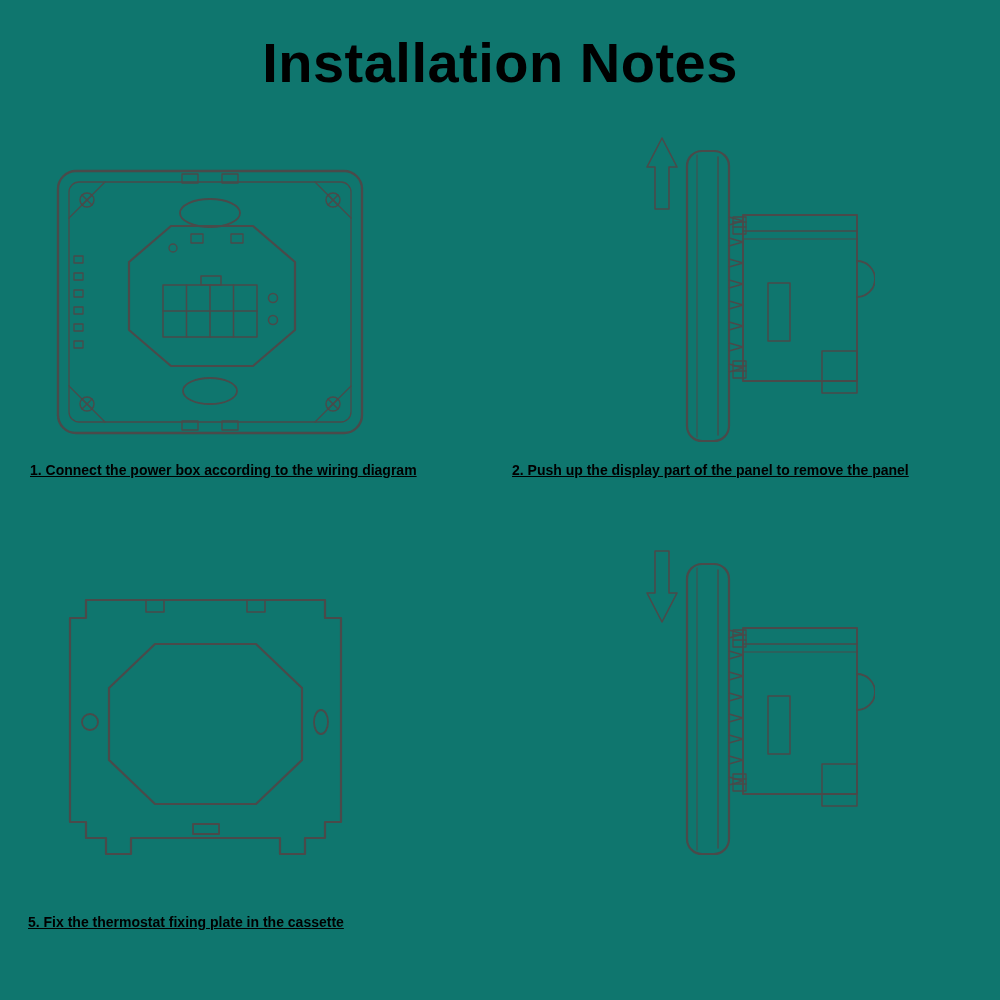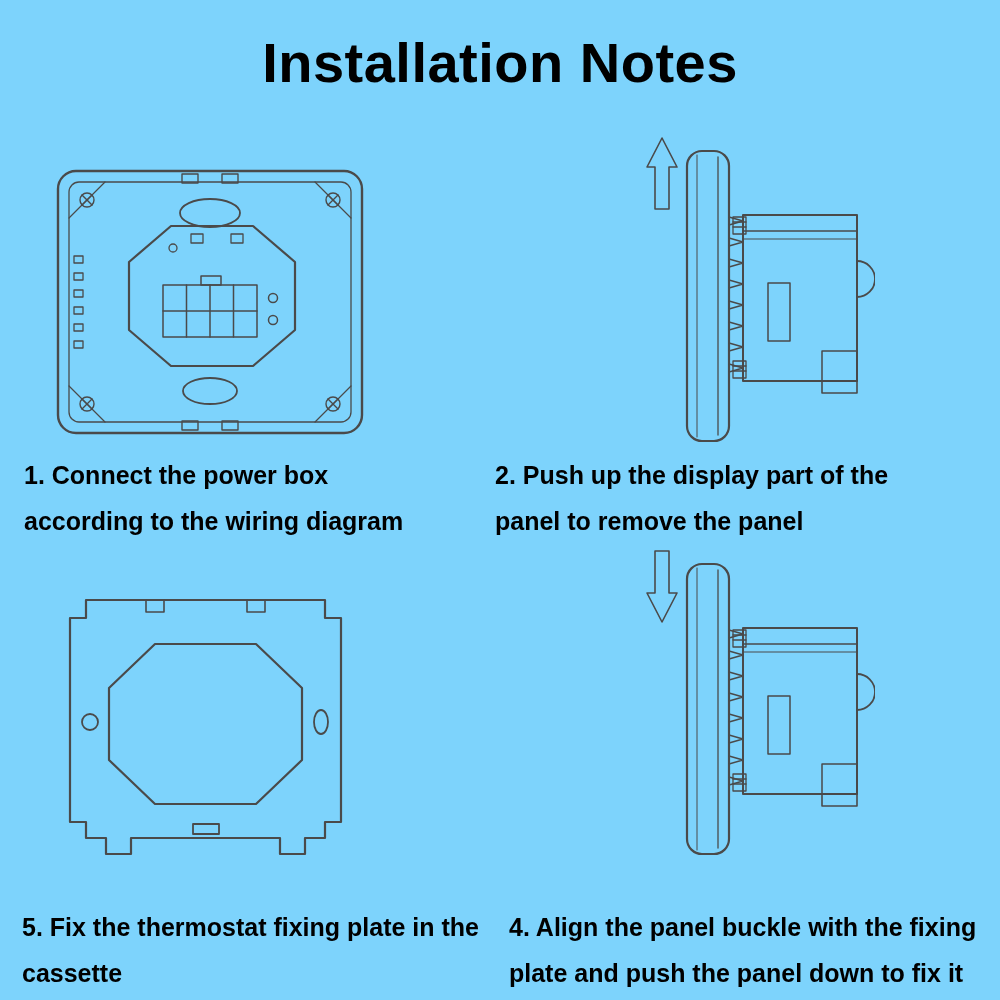--- a/index.html
+++ b/index.html
@@ -5,21 +5,21 @@
   html, body {
     margin: 0;
     padding: 0;
     background: #ffffff;
     font-family: "Liberation Sans", sans-serif;
   }
   .page {
     position: relative;
     width: 1000px;
     height: 1000px;
-    background: #7dd3fc;
+    background: #0f766e;
     overflow: hidden;
   }
   .title {
     position: absolute;
     top: 30px;
     left: 0;
     width: 100%;
     text-align: center;
     font-size: 56px;
     font-weight: 900;
@@ -27,28 +27,29 @@
     color: #000000;
     margin: 0;
   }
   .fig { position: absolute; }
   .fig1 { left: 55px;  top: 168px; width: 310px; height: 268px; }
   .fig2 { left: 640px; top: 135px; width: 235px; height: 312px; }
   .fig3 { left: 58px;  top: 592px; width: 295px; height: 270px; }
   .fig4 { left: 640px; top: 548px; width: 235px; height: 312px; }
   .caption {
     position: absolute;
-    margin: 4px;
-    font-size: 25px;
+    margin: 10px;
+    font-size: 14px;
     font-weight: bold;
     color: #000000;
     line-height: 1.85;
+    text-decoration: underline;
   }
   .cap1 { left: 20px;  top: 448px; width: 395px; }
-  .cap2 { left: 491px; top: 448px; width: 462px; }
+  .cap2 { left: 502px; top: 448px; width: 462px; }
   .cap3 { left: 18px;  top: 900px; width: 468px; }
   .cap4 { left: 505px; top: 900px; width: 470px; }
 </style>
 </head>
 <body>
 
 <div class="page">
 
   <h1 class="title">Installation Notes</h1>
 
@@ -189,15 +190,14 @@
         <rect x="93" y="226" width="13" height="17"></rect>
         <line x1="93" y1="231" x2="106" y2="231"></line>
           <line x1="93" y1="236" x2="106" y2="236"></line>
       </g>
     </g>
   </svg>
 
   <p class="caption cap1">1. Connect the power box according to the wiring diagram</p>
   <p class="caption cap2">2. Push up the display part of the panel to remove the panel</p>
   <p class="caption cap3">5. Fix the thermostat fixing plate in the cassette</p>
-  <p class="caption cap4">4. Align the panel buckle with the fixing plate and push the panel down to fix it</p>
 
 </div>
 
 </body></html>

